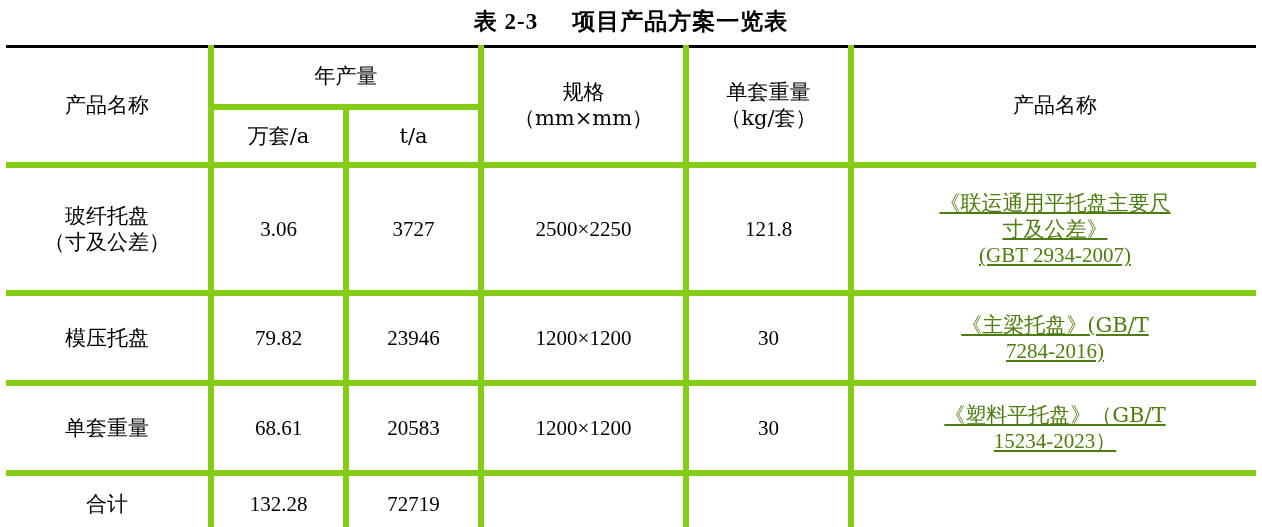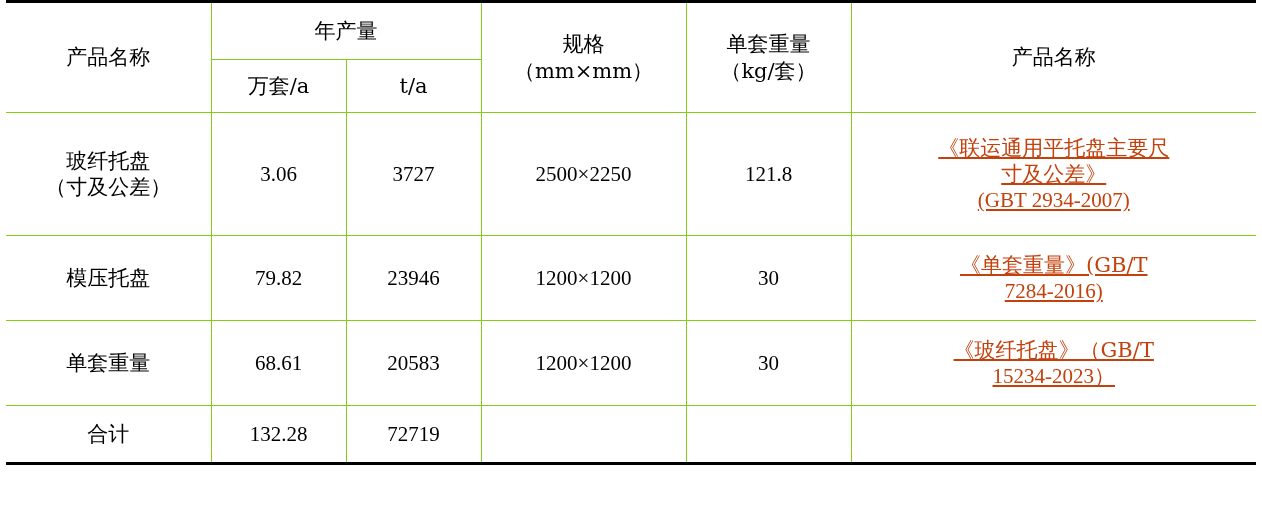--- a/index.html
+++ b/index.html
@@ -36,21 +36,21 @@
     display: inline-block;
     width: 34px;
   }
   table.spec {
     border-collapse: collapse;
     width: 1250px;
     margin: 0 auto;
     table-layout: fixed;
   }
   table.spec td, table.spec th {
-    border: 1px solid #84cc16;
+    border: 6px solid #84cc16;
     text-align: center;
     vertical-align: middle;
     font-weight: normal;
     font-size: 21px;
     padding: 2px 4px;
     line-height: 1.25;
   }
   
   table.spec {
     border-top: 3px solid #000;
@@ -71,40 +71,43 @@
   .c-spec { width: 205px; }
   .c-wt   { width: 165px; }
   .c-std  { width: auto; }
 
   .head-cell { height: 44px; }
   .row-tall td { height: 118px; }
   .row-mid td { height: 80px; }
   .row-tot td { height: 52px; }
 
   .std {
-    color: #c2410c;
+    color: #4d7c0f;
     text-decoration: underline;
     font-size: 20px;
     line-height: 1.35;
     padding-left: 8px;
     padding-right: 8px;
   }
   .std .seg { display: inline; }
   .num {
     font-family: "Liberation Serif", serif;
     text-align: center;
   }
   .cn { font-family: "DejaVu Serif", "Liberation Serif", serif; }
   .twoline { line-height: 1.3; margin-top: 32px; }
 </style>
 </head>
 <body>
 
 <div class="page">
 
+  <div class="title">
+    <span class="tnum">表 2-3</span><span class="gap"></span><span class="cn">项目产品方案一览表</span>
+  </div>
 
   <table class="spec">
     <colgroup>
       <col class="c-name">
         <col class="c-wan">
         <col class="c-ta">
         <col class="c-spec">
         <col class="c-wt">
         <col class="c-std">
     </colgroup>
@@ -143,33 +146,33 @@
         </td>
       </tr>
 
       <tr class="row-mid">
         <td class="no-left">模压托盘</td>
         <td class="num">79.82</td>
         <td class="num">23946</td>
         <td class="num">1200×1200</td>
         <td class="num">30</td>
         <td class="std no-right">
-          <span class="seg">《单套重量》(GB/T</span><br>
+          <span class="seg">《主梁托盘》(GB/T</span><br>
           <span class="seg num">7284-2016)</span>
         </td>
       </tr>
 
       <tr class="row-mid">
         <td class="no-left">单套重量</td>
         <td class="num">68.61</td>
         <td class="num">20583</td>
         <td class="num">1200×1200</td>
         <td class="num">30</td>
         <td class="std no-right">
-          <span class="seg">《玻纤托盘》（GB/T</span><br>
+          <span class="seg">《塑料平托盘》（GB/T</span><br>
           <span class="seg num">15234-2023）</span>
         </td>
       </tr>
 
       <tr class="row-tot totals">
         <td class="no-left">合计</td>
         <td class="num">132.28</td>
         <td class="num">72719</td>
         <td></td>
         <td></td>

